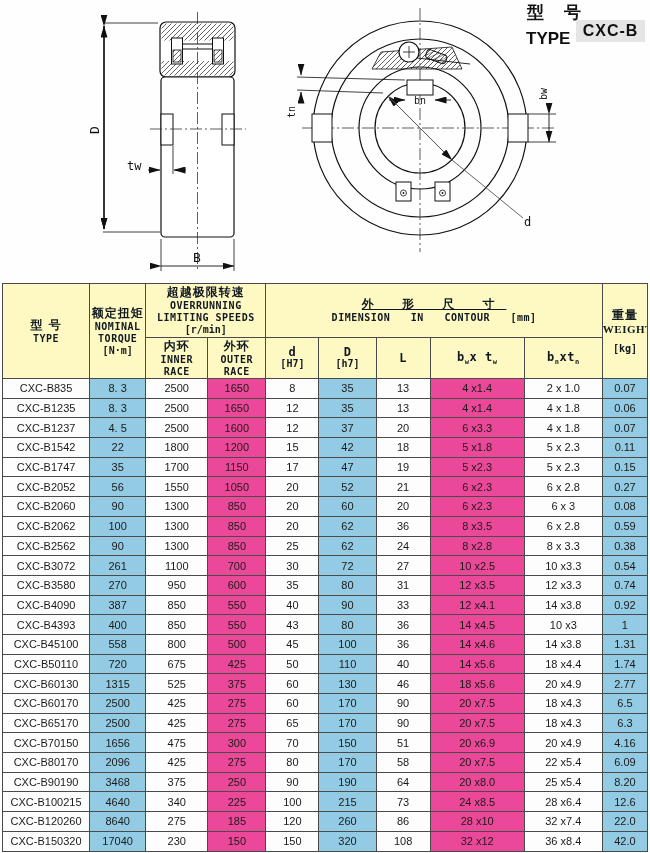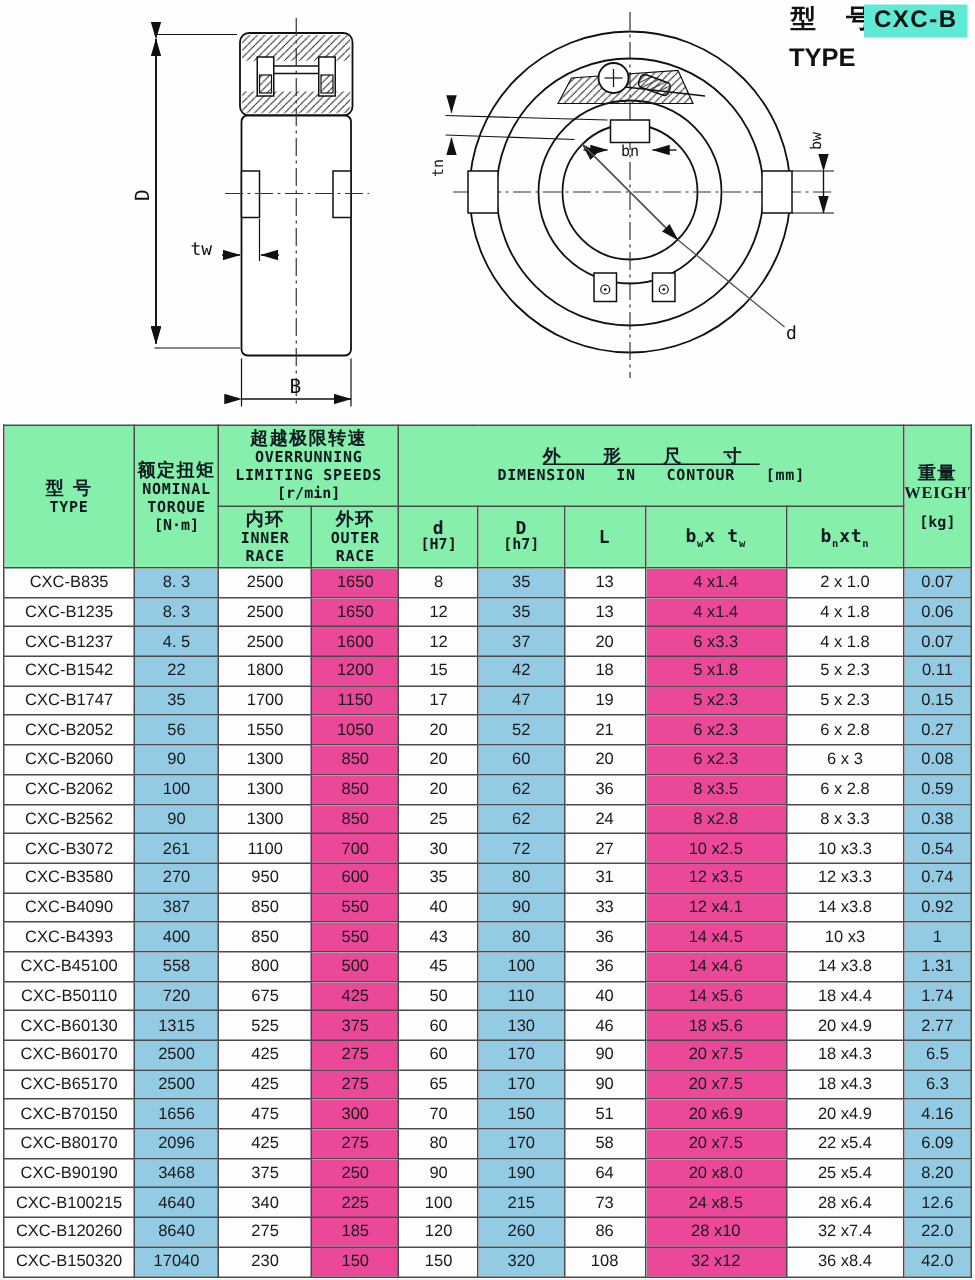--- a/index.html
+++ b/index.html
@@ -3,32 +3,32 @@
 <meta charset="utf-8">
 <style>
   html,body{margin:0;padding:0;background:#e8e8e8;}
   .sheet{position:relative;width:650px;height:853px;background:#fefefe;overflow:hidden;
          font-family:"Liberation Sans",sans-serif;}
   
   .title-cn{position:absolute;left:527px;top:1px;font:bold 17px "DejaVu Sans",sans-serif;
             letter-spacing:7px;color:#111;white-space:nowrap;}
   .title-en{position:absolute;left:526px;top:29px;font:bold 17px "Liberation Sans",sans-serif;
             color:#111;}
-  .type-badge{position:absolute;left:576px;top:3px;width:69px;height:22px;background:#5eead4;
+  .type-badge{position:absolute;left:576px;top:20px;width:69px;height:22px;background:#e5e5e5;
               font:bold 16px "Liberation Sans",sans-serif;color:#111;text-align:center;
               line-height:22px;letter-spacing:1px;}
   
   svg.drawing{position:absolute;left:0;top:0;}
   svg text{font-family:"DejaVu Sans Mono",monospace;fill:#111;}
   
   table.spec{position:absolute;top:283px;left:2px;width:646px;border-collapse:collapse;
              table-layout:fixed;}
   .spec th,.spec td{border:1px solid #4a4a4a;text-align:center;vertical-align:middle;
                     padding:0;overflow:hidden;}
-  .spec thead th{background:#86efac;color:#101820;}
+  .spec thead th{background:#fef9c3;color:#101820;}
   .spec tbody td{height:18.7px;font:11px "Liberation Sans",sans-serif;color:#1a1a1a;}
   .hcn{font:bold 12px "DejaVu Sans",sans-serif;letter-spacing:1px;line-height:15px;}
   .hcn.wide{letter-spacing:12px;text-decoration:underline;}
   .hen{font:bold 10px "DejaVu Sans Mono",monospace;letter-spacing:.5px;line-height:12px;}
   .hen.wsp{word-spacing:14px;}
   .hunit{font:bold 10px "DejaVu Sans Mono",monospace;line-height:12px;}
   .gap{margin-top:8px;}
   .r1 th{height:53px;}
   .r2 th{height:40px;}
   td.w{background:#fdfdfd;}

